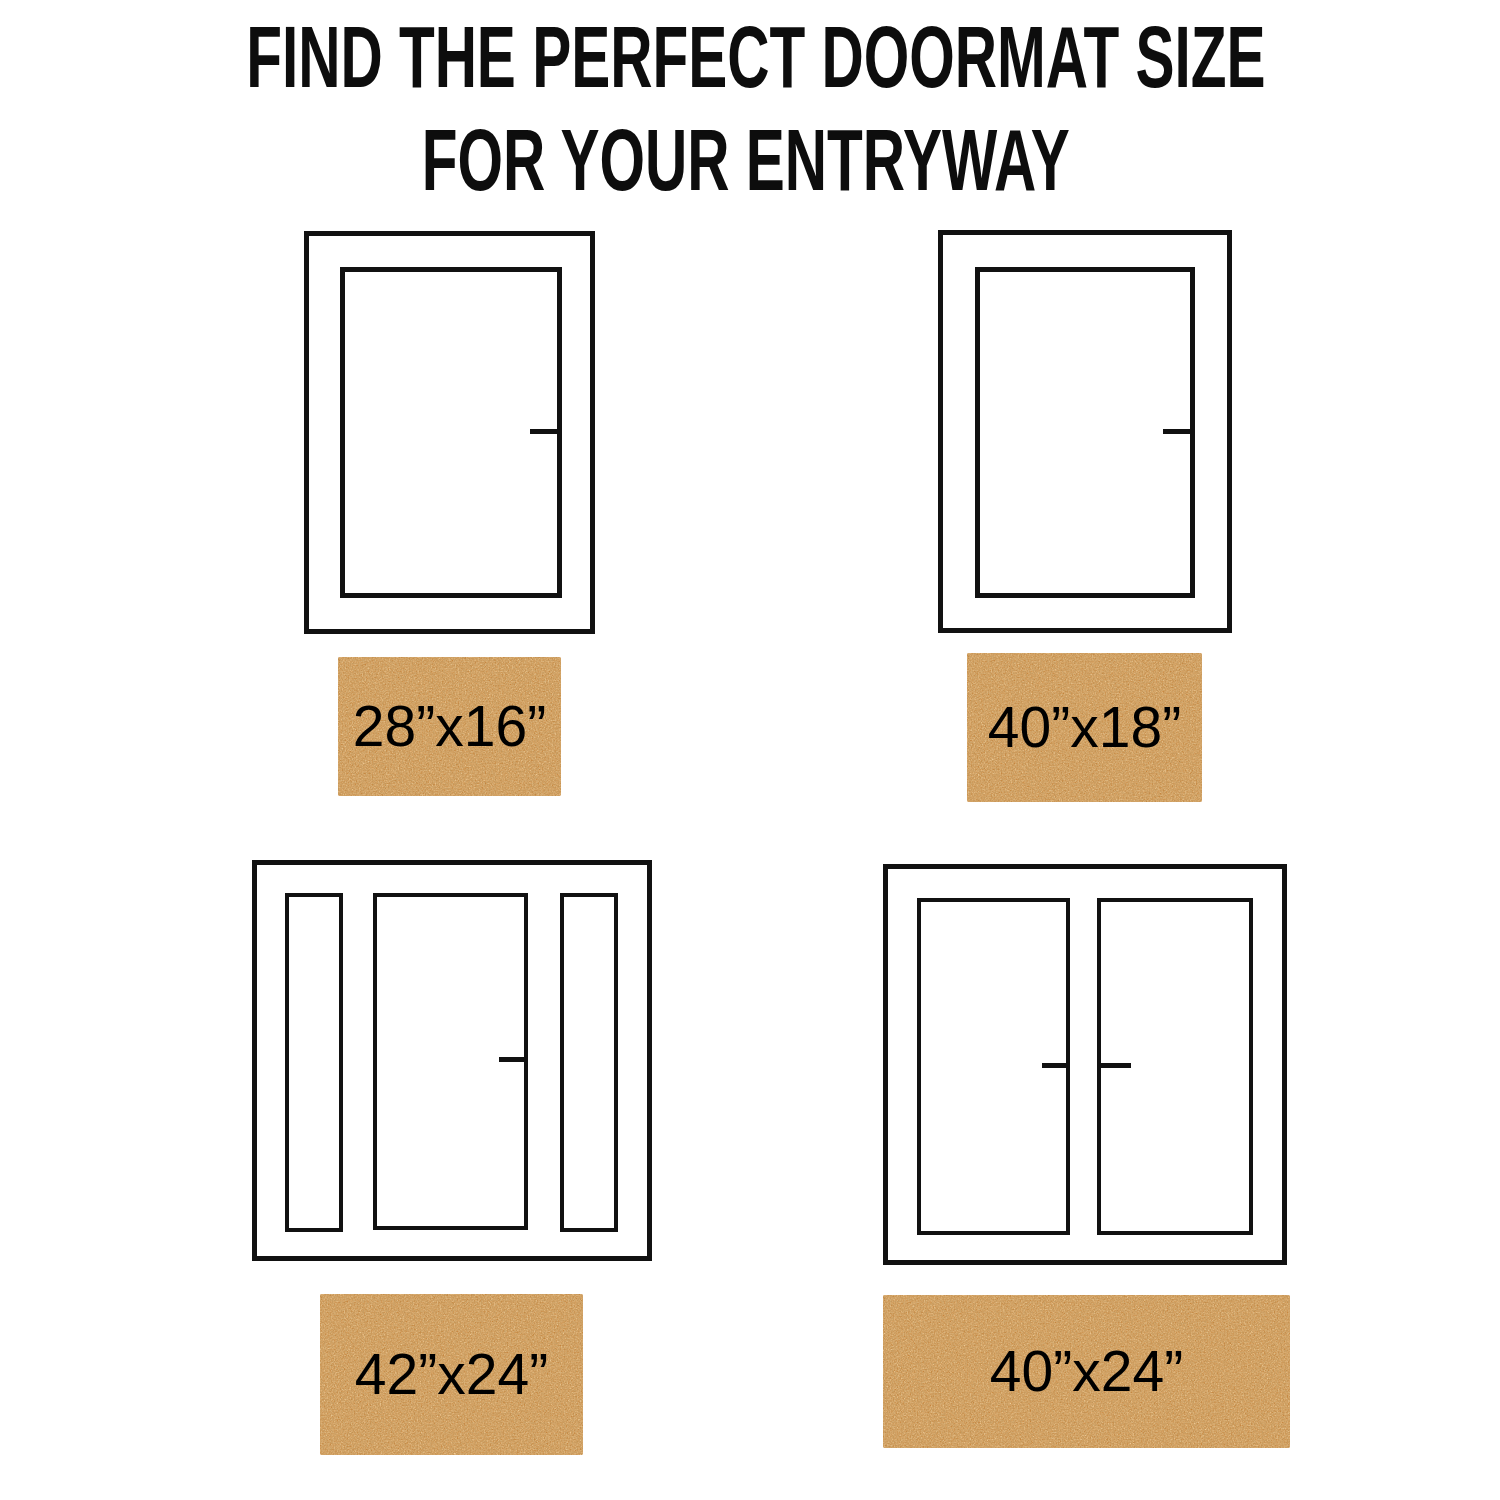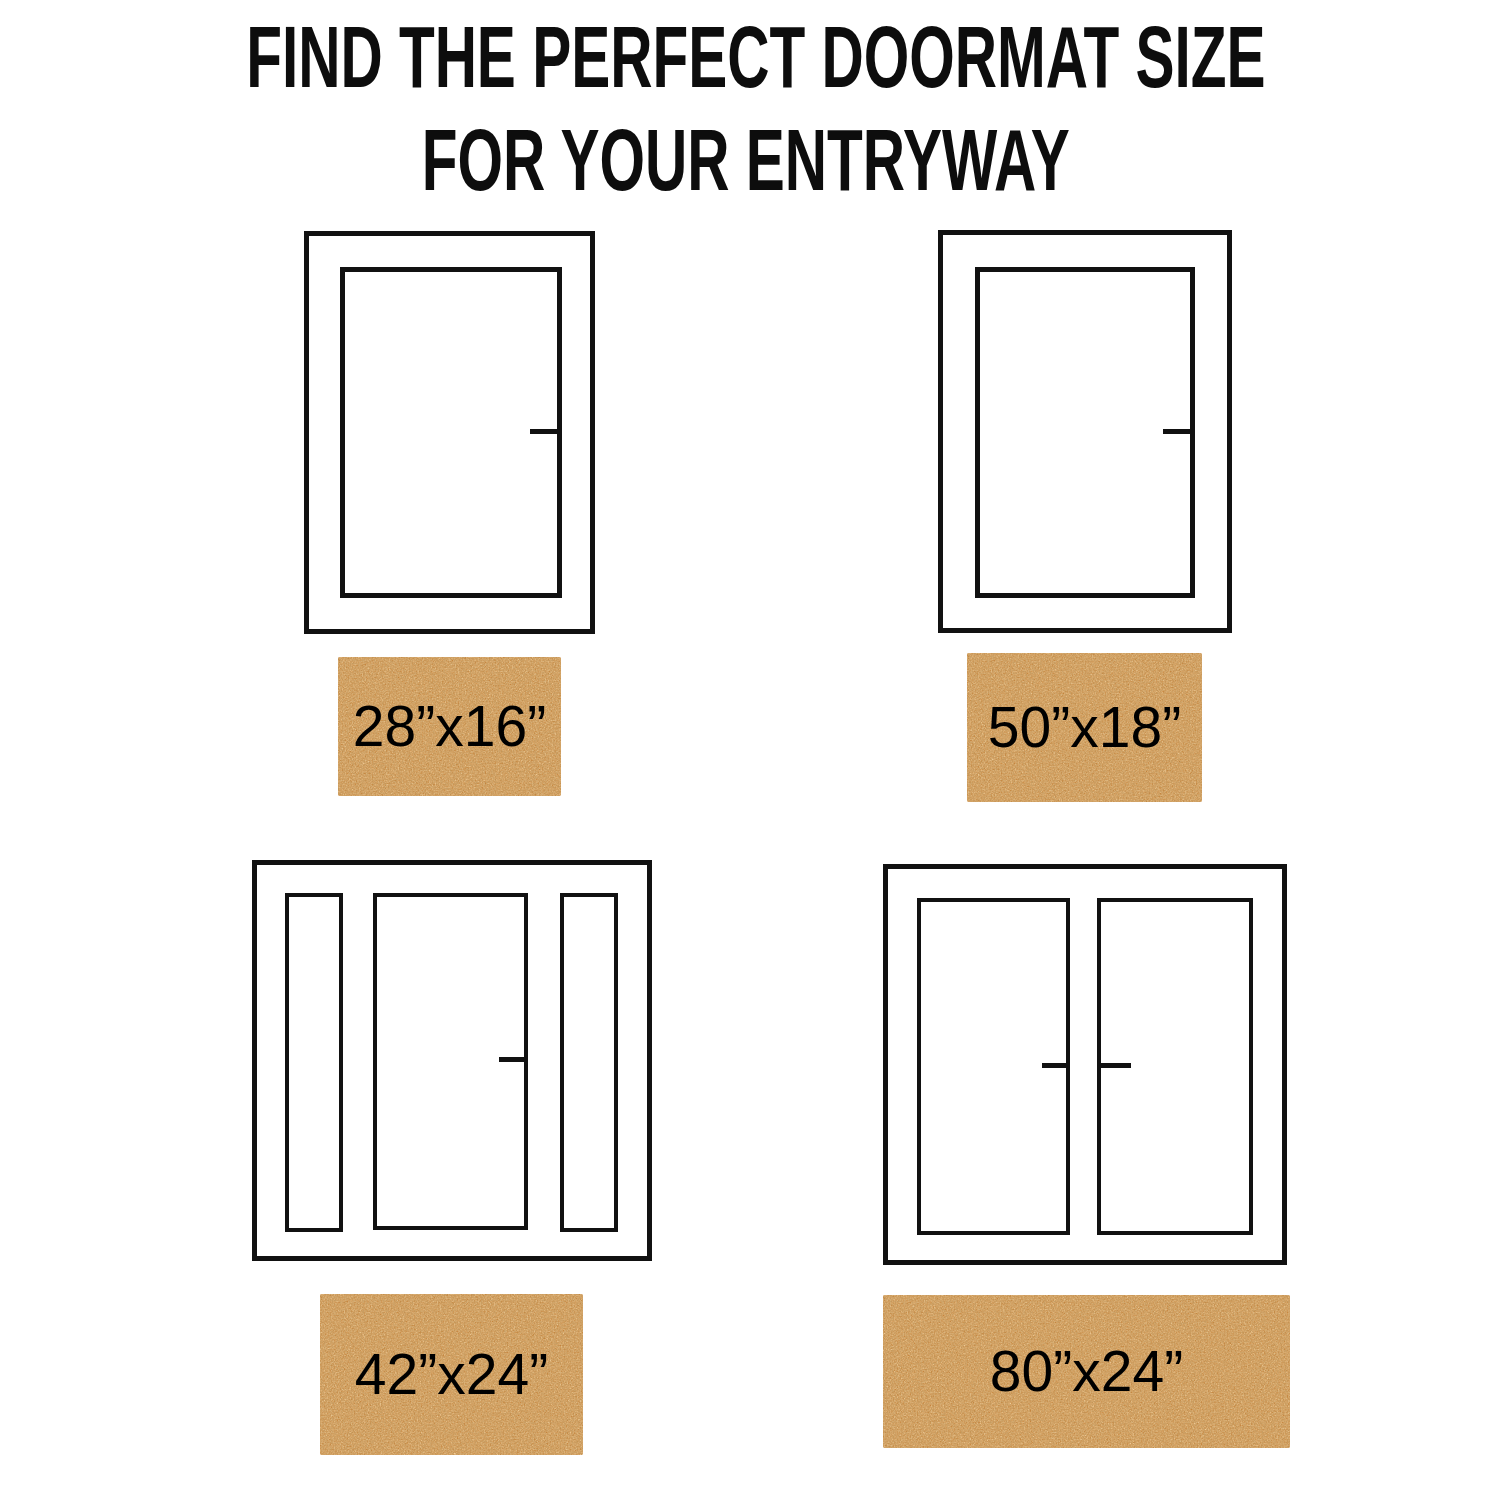--- a/index.html
+++ b/index.html
@@ -121,21 +121,21 @@
     <div class="door-part" style="left:32px;top:32px;width:220px;height:331px">
       <div class="handle" style="right:0;top:157px;width:27px"></div>
     </div>
   </div>
 
   <div class="mat" style="left:967px;top:653px;width:235px;height:149px">
     <svg class="tex">
       <rect width="100%" height="100%" filter="url(#coirLight)"></rect>
       <rect width="100%" height="100%" filter="url(#coirDark)"></rect>
     </svg>
-    <span class="mat-label">50”x18”</span>
+    <span class="mat-label">40”x18”</span>
   </div>
 
   <div class="door" style="left:252px;top:860px;width:400px;height:401px">
     <div class="door-part thin" style="left:28px;top:28px;width:58px;height:339px"></div>
     <div class="door-part thin" style="left:116px;top:28px;width:155px;height:337px">
       <div class="handle" style="right:0;top:160px;width:25px"></div>
     </div>
     <div class="door-part thin" style="left:303px;top:28px;width:58px;height:339px"></div>
   </div>
 
@@ -154,16 +154,16 @@
     <div class="door-part thin" style="left:209px;top:29px;width:156px;height:337px">
       <div class="handle" style="left:0;top:161px;width:30px"></div>
     </div>
   </div>
 
   <div class="mat" style="left:883px;top:1295px;width:407px;height:153px">
     <svg class="tex">
       <rect width="100%" height="100%" filter="url(#coirLight)"></rect>
       <rect width="100%" height="100%" filter="url(#coirDark)"></rect>
     </svg>
-    <span class="mat-label">80”x24”</span>
+    <span class="mat-label">40”x24”</span>
   </div>
 
 </div>
 
 </body></html>

